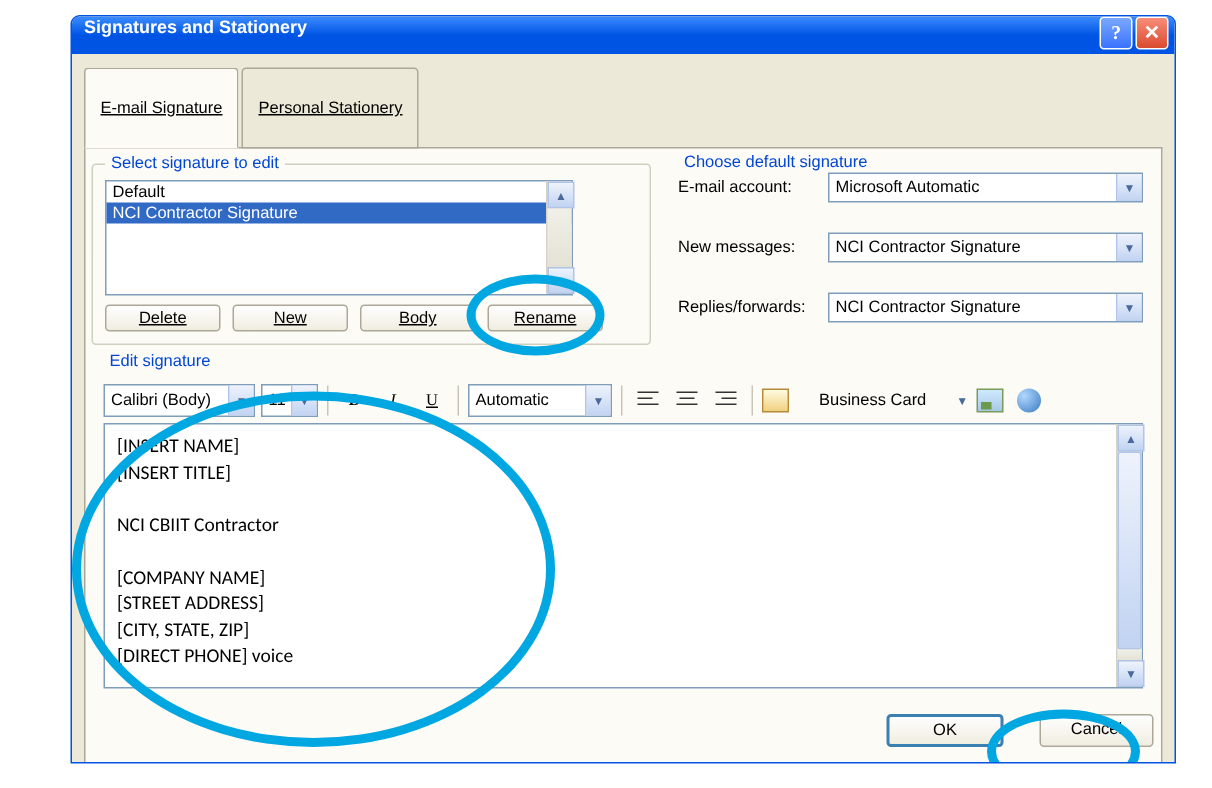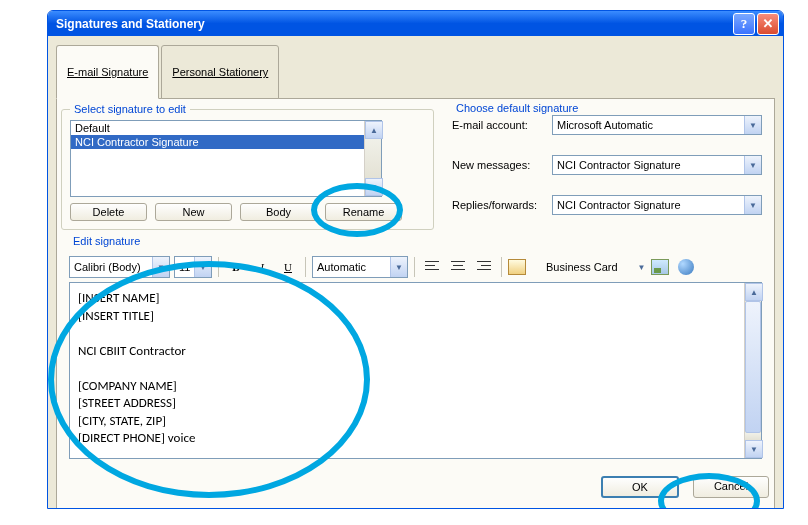--- a/index.html
+++ b/index.html
@@ -1,18 +1,18 @@
 <!DOCTYPE html>
 <html><head>
 <meta charset="utf-8">
 <style>
 html,body{margin:0;padding:0;font-family:"Segoe UI",Tahoma,sans-serif;font-size:11px;background:#fff}
 body{width:808px;height:525px;position:relative;overflow:hidden}
 .dialog{position:absolute;left:47px;top:10px;width:735px;height:497px;border:1px solid #0054e3;background:#ece9d8;border-radius:6px 6px 0 0;overflow:hidden}
-.titlebar{height:25px;background:linear-gradient(to bottom,#3b8cff,#0054e3 50%,#0054e3);display:flex;align-items:center;padding:0 4px 0 8px;color:#fff;font-weight:bold;font-size:12px}
+.titlebar{height:25px;background:linear-gradient(to bottom,#3b8cff,#0054e3 50%,#0054e3);display:flex;align-items:flex-start;padding:0 4px 0 8px;color:#fff;font-weight:bold;font-size:12px}
 .titlebar-title{flex:1}
 .titlebar-btns{display:flex;gap:2px}
 .tbtn{width:20px;height:20px;border:1px solid #fff;border-radius:3px;display:flex;align-items:center;justify-content:center;font-size:13px;font-family:Tahoma;font-weight:bold}
 .help-btn{background:linear-gradient(#7aa8ff,#3b73ff);color:#fff}
 .close-btn{background:linear-gradient(#f98d7a,#d94b2f);color:#fff}
 .tabs{margin:8px 8px 0 8px;display:flex;gap:0;position:relative;top:1px;z-index:2}
 .tab{padding:20px 10px;border:1px solid #aca899;background:#ece9d8;border-top-left-radius:3px;border-top-right-radius:3px;margin-right:2px}
 .tab.active{background:#fcfbf6;border-bottom-color:#fcfbf6}
 .tab span{text-decoration:none}
 .tab .ul{text-decoration:underline}
@@ -25,21 +25,21 @@
 .def-sig{flex:1}
 .sig-list{width:310px;height:75px;border:1px solid #7f9db9;background:#fff;margin-bottom:6px;position:relative}
 .sig-list .item{padding:1px 4px}
 .sig-list .item.sel{background:#316ac5;color:#fff}
 .sig-list .scroll{position:absolute;right:0;top:0;bottom:0;width:16px;background:#ece9d8;border-left:1px solid #d4d0c8;display:flex;flex-direction:column}
 .sbtn{width:16px;height:16px;background:linear-gradient(#eef3fc,#c1d3f2);border:1px solid #b0c4e8;display:flex;align-items:center;justify-content:center;font-size:8px;color:#4a6a99}
 .strack{flex:1;background:linear-gradient(#f0f0e8,#e4e2d5)}
 .btnrow{display:flex;gap:8px}
 .btn{border:1px solid #aca899;background:linear-gradient(#fefefe,#f0ede0);padding:2px 0;text-align:center;border-radius:3px}
 .btn.sig{width:75px}
-.btn .ul{}
+.btn .ul{text-decoration:underline}
 .def-grid{display:grid;grid-template-columns:100px 1fr;row-gap:20px;align-items:center}
 .combo{height:18px;border:1px solid #7f9db9;background:#fff;display:flex;align-items:center;padding-left:4px;position:relative}
 .combo .cbtn{position:absolute;right:0;top:0;width:16px;height:100%;background:linear-gradient(#eef3fc,#c1d3f2);border-left:1px solid #b0c4e8;display:flex;align-items:center;justify-content:center;font-size:8px;color:#4a6a99}
 .edit-sig{margin-top:4px}
 .toolbar{display:flex;align-items:center;gap:4px;margin:4px 0 4px 0}
 .font-combo{width:95px;height:20px}
 .size-combo{width:32px;height:20px}
 .tb-sep{width:1px;height:20px;background:#c7c5b8;margin:0 2px}
 .tb-btn{width:20px;height:20px;display:flex;align-items:center;justify-content:center;border:1px solid transparent}
 .bold{font-weight:bold;font-family:Times}
@@ -55,21 +55,21 @@
 .al-right{background-position:0 0,4px 4px,0 8px,4px 12px}
 .biz{display:flex;align-items:center;gap:20px}
 .biz .icon{width:16px;height:14px;border:1px solid #b58a3a;background:linear-gradient(#fffbe0,#f0d080)}
 .pic-icon{width:16px;height:14px;border:1px solid #7a9a5a;background:linear-gradient(#cfeaff,#a7c8e6);position:relative}
 .pic-icon::after{content:"";position:absolute;left:2px;bottom:1px;width:7px;height:5px;background:#6a9a4a}
 .link-icon{width:16px;height:16px;border-radius:50%;background:radial-gradient(circle at 30% 30%,#b0d8ff,#3a7ac0)}
 .editor{border:1px solid #7f9db9;background:#fff;height:175px;position:relative}
 .editor-inner{padding:6px 8px;font-family:Calibri,Arial,sans-serif;font-size:13px;line-height:1.35;white-space:pre-line}
 .editor .scroll{position:absolute;right:0;top:0;bottom:0;width:16px;background:#ece9d8;border-left:1px solid #d4d0c8;display:flex;flex-direction:column}
 .editor .sthumb{width:14px;background:linear-gradient(#eef3fc,#c1d3f2);border:1px solid #b0c4e8;border-radius:2px;margin:0 0}
-.footer{position:absolute;right:14px;bottom:10px;display:flex;gap:14px}
+.footer{position:absolute;right:14px;bottom:10px;display:flex;gap:24px}
 .btn.dlg{width:74px;padding:3px 0}
 .btn.ok{border:2px solid #3c7fb1}
 
 .oval{position:absolute;border:6px solid #00a7e1;border-radius:50%;pointer-events:none}
 .ov-save{left:263px;top:172px;width:80px;height:42px}
 .ov-edit{left:0px;top:250px;width:310px;height:225px}
 .ov-ok{left:610px;top:462px;width:90px;height:44px}
 </style>
 </head>
 <body>

